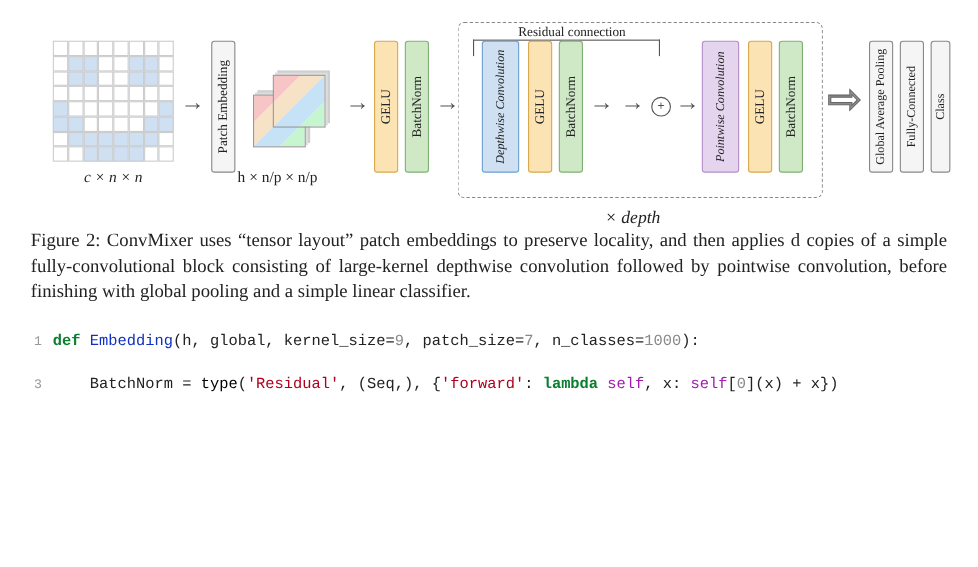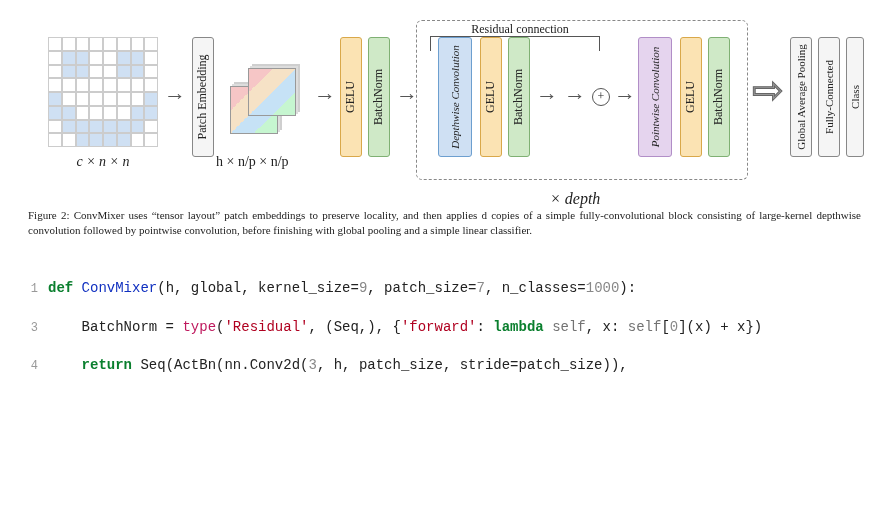--- a/index.html
+++ b/index.html
@@ -116,48 +116,48 @@
     border: 1.5px solid #555; border-radius: 50%;
     font-size: 12px; text-align: center; line-height: 14px;
     background: #fff;
   }
   .depthlabel {
     position: absolute;
     left: 530px; top: 168px;
     font-size: 16px; font-style: italic; margin-top: 10px;
   }
   .caption {
-    font-size: 11px;
+    font-size: 17px;
     line-height: 1.35;
     text-align: justify;
-    margin: 6px 8px 22px 8px;
+    margin: 6px 8px 6px 8px;
   }
   
   .code {
     font-family: "Courier New", Courier, monospace;
     font-size: 14px;
     line-height: 1.38;
     white-space: pre;
     margin: 0 0 4px 0;
   }
   .code .ln {
     display: inline-block;
     width: 18px;
     color: #999;
     text-align: right;
     margin-right: 10px;
     font-size: 12px;
   }
   .kw { color: #0a7f2e; font-weight: bold; }
   .fn { color: #1030c0; }
-  .ty { color: #be185d; }
+  .ty { color: #000000; }
   .nm { color: #888; }
   .st { color: #b00020; margin-top: 25px; }
   .op { color: #8000a0; font-weight: bold; }
-  .bi { color: #737373; }
+  .bi { color: #a21caf; }
 </style>
 </head>
 <body>
 
 <div class="diagram">
 
   <div class="dbox grid">
     <div></div>
       <div></div>
       <div></div>
@@ -290,17 +290,16 @@
   <div class="dbox vblock" style="left:826px; width:18px">
     <span class="vlabel vlabel2">Class</span>
   </div>
 </div>
 
 <p class="caption">
   <span>Figure 2: </span><span>ConvMixer uses “tensor layout” patch embeddings to preserve locality, and then applies d copies of a simple fully-convolutional block consisting of large-kernel depthwise convolution followed by pointwise convolution, before finishing with global pooling and a simple linear classifier.</span>
 </p>
 
 <div class="code">
-<div><span class="ln">1</span><span class="kw">def </span><span class="fn">ConvMixer</span><span>(h, global, kernel_size=</span><span class="nm">9</span><span>, patch_size=</span><span class="nm">7</span><span>, n_classes=</span><span class="nm">1000</span><span>):</span></div>
+<div><span class="ln">1</span><span class="kw">def </span><span class="fn">Embedding</span><span>(h, global, kernel_size=</span><span class="nm">9</span><span>, patch_size=</span><span class="nm">7</span><span>, n_classes=</span><span class="nm">1000</span><span>):</span></div>
 <div><span class="ln">3</span><span>    BatchNorm = </span><span class="ty">type</span><span>(</span><span class="st">'Residual'</span><span>, (Seq,), {</span><span class="st">'forward'</span><span>: </span><span class="kw">lambda</span><span> </span><span class="bi">self</span><span>, x: </span><span class="bi">self</span><span>[</span><span class="nm">0</span><span>](x) + x})</span></div>
-<div><span class="ln">4</span><span>    </span><span class="kw">return</span><span> Seq(ActBn(nn.Conv2d(</span><span class="nm">3</span><span>, h, patch_size, stride=patch_size)),</span></div>
 
 </div>
 
 </body></html>

